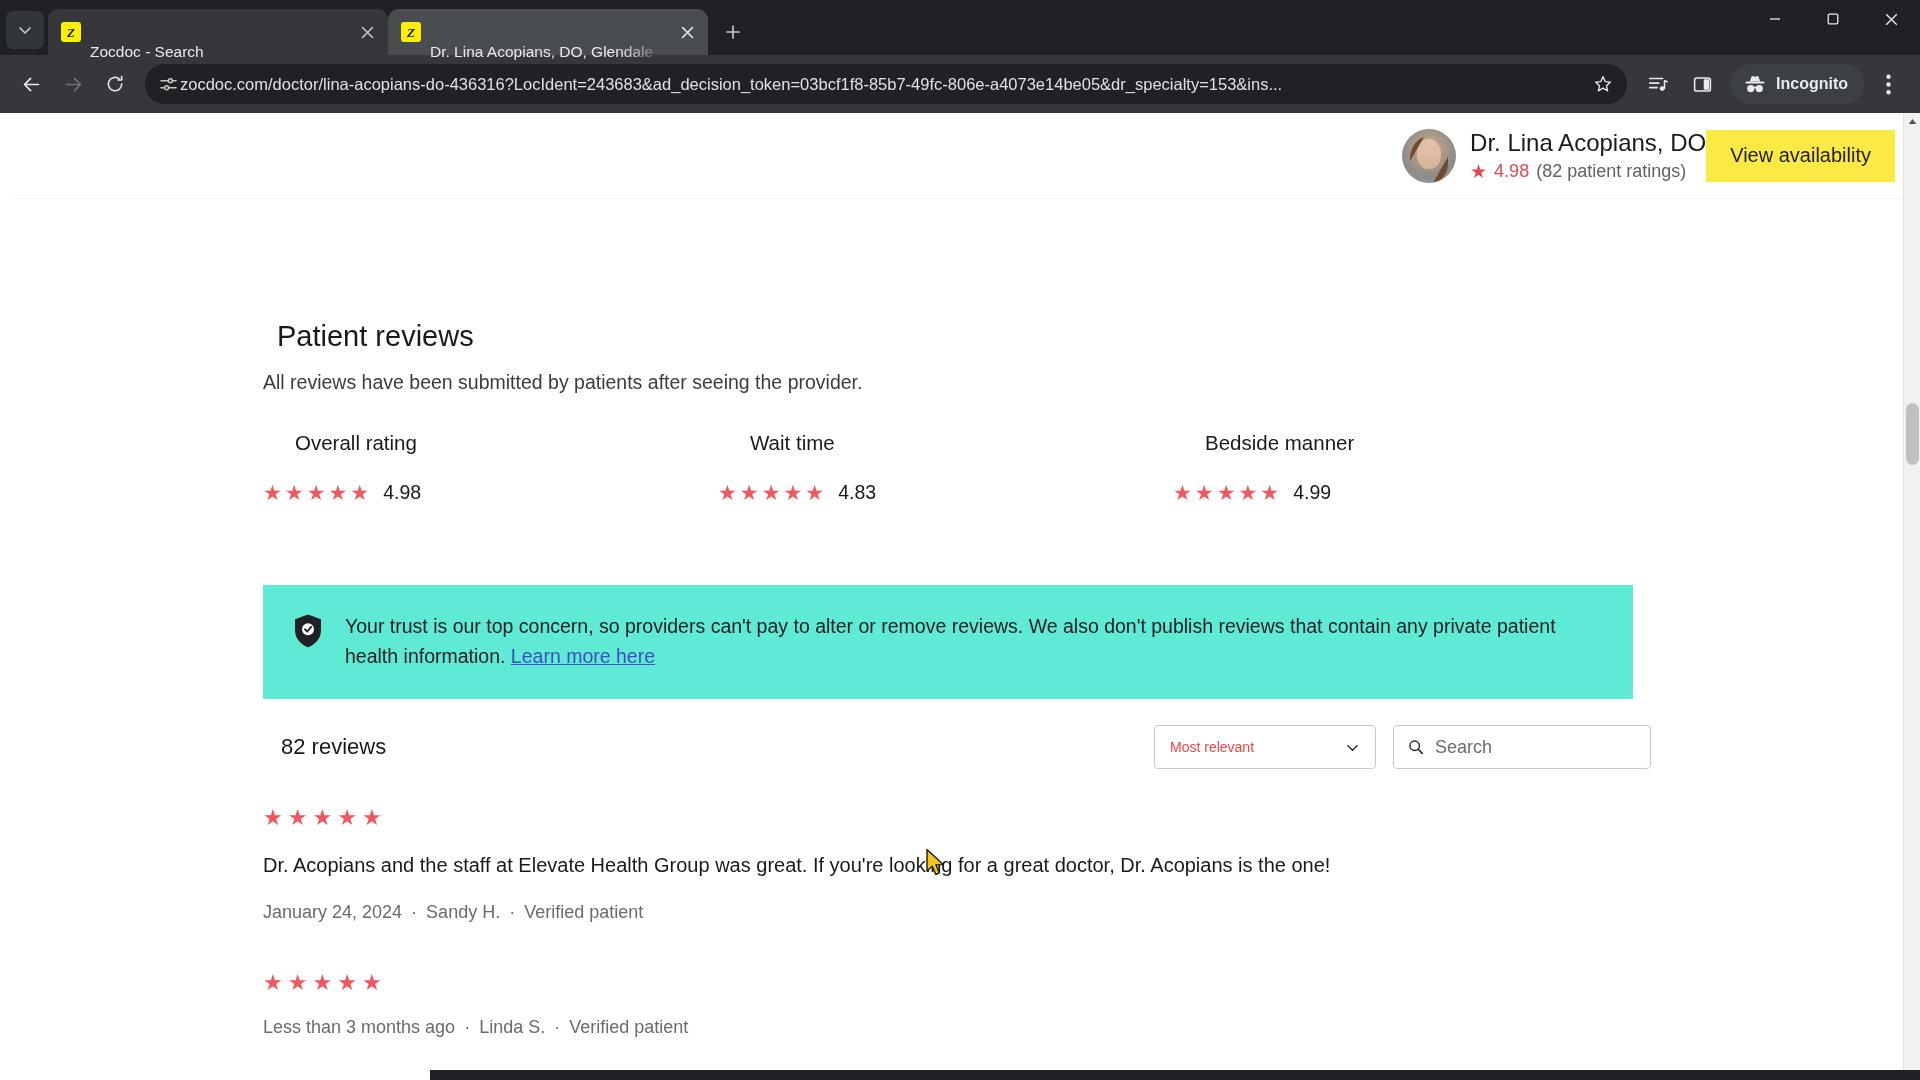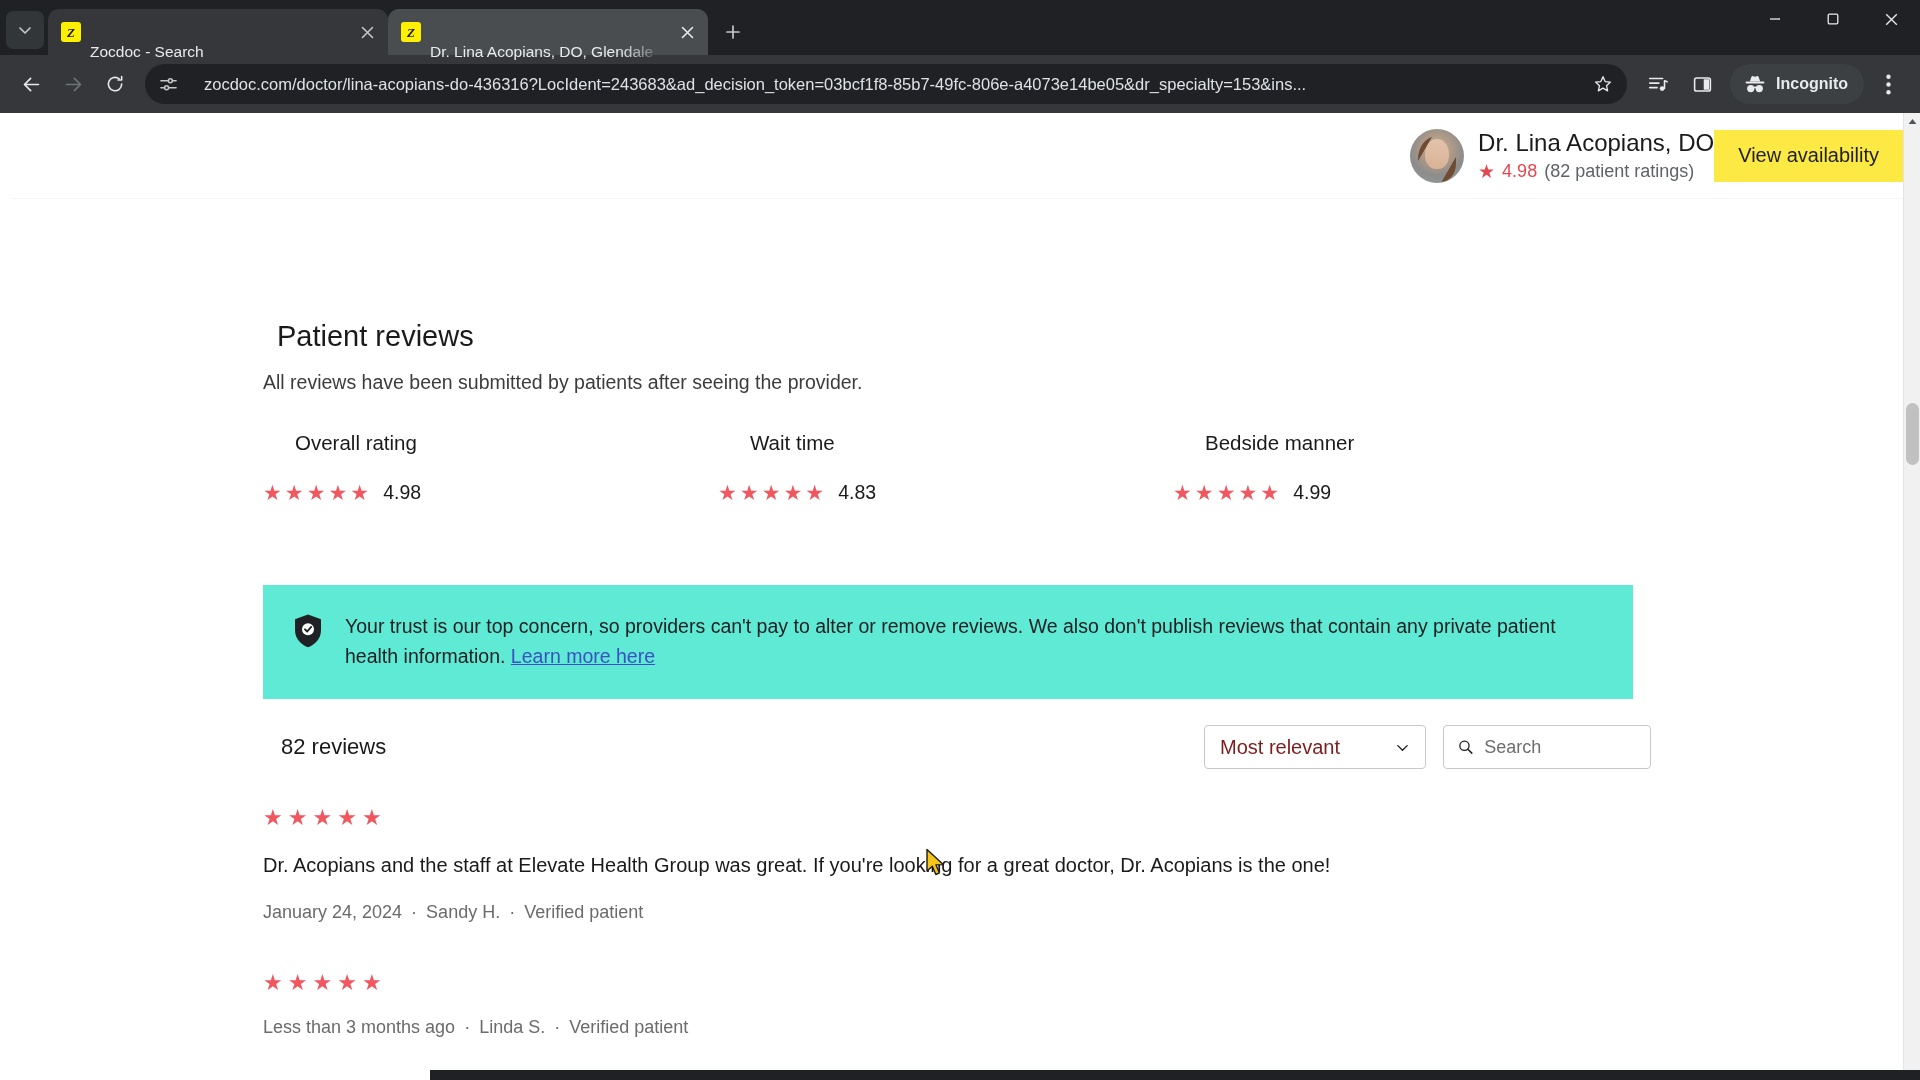--- a/index.html
+++ b/index.html
@@ -74,21 +74,21 @@
     display: flex; align-items: center; padding: 0 12px; gap: 4px;
   }
   .nav-btn {
     width: 38px; height: 38px; border-radius: 50%;
     display: flex; align-items: center; justify-content: center;
     cursor: pointer; flex: 0 0 auto;
   }
   .omnibox {
     flex: 1 1 auto; height: 40px; background: #202124;
     border-radius: 20px; display: flex; align-items: center;
-    padding: 0 14px; gap: 26px; margin: 0 7px; min-width: 0;
+    padding: 0 14px; gap: 2px; margin: 0 7px; min-width: 0;
   }
   .omni-url {
     flex: 1 1 auto; color: #dee1e6; font-size: 16.5px;
     white-space: nowrap; overflow: hidden; text-overflow: clip;
   }
   .omni-icon { flex: 0 0 auto; display:flex; align-items:center; cursor:pointer; }
   .tb-icon {
     width: 40px; height: 40px; border-radius: 50%;
     display: flex; align-items: center; justify-content: center;
     cursor: pointer; flex: 0 0 auto;
@@ -104,21 +104,21 @@
   .viewport {
     flex: 1 1 auto; background: #fff; position: relative; overflow: hidden;
   }
   .page-scroll-area { position:absolute; inset:0 17px 0 0; overflow:hidden; }
 
   
   .sticky-header {
     position: absolute; top: 0; left: 12px; right: 0; height: 85px;
     background: #fff; z-index: 20;
     display: flex; align-items: center; justify-content: flex-end;
-    padding-right: 0; box-shadow: 0 1px 0 rgba(0,0,0,.04);
+    padding-right: 8px; box-shadow: 0 1px 0 rgba(0,0,0,.04);
   }
   .doc-summary { display: flex; align-items: center; gap: 14px; }
   .avatar {
     width: 54px; height: 54px; border-radius: 50%;
     background: radial-gradient(circle at 50% 38%, #cdbdae 0%, #b09b87 32%, #8c8c8c 62%, #9aa0a0 100%);
     position: relative; overflow: hidden; flex: 0 0 auto;
   }
   .avatar::before {
     content:""; position:absolute; left:50%; top:20%;
     width: 24px; height: 30px; transform: translateX(-50%);
@@ -172,23 +172,23 @@
     position: absolute; top: 612px; left: 263px; width: 1370px;
     display: flex; align-items: center; margin-left: 18px;
   }
   .reviews-count { font-size: 22px; color: #1a1a1a; }
   .reviews-controls { margin-left: auto; display: flex; gap: 17px; }
   .sort-select {
     width: 222px; height: 44px; border: 1px solid #c9c9c9; border-radius: 4px;
     background: #fff; display: flex; align-items: center;
     padding: 0 15px; cursor: pointer; justify-content: space-between;
   }
-  .sort-select span { font-size: 20px; color: #7f1d1d; }
+  .sort-select span { font-size: 14px; color: #ef4444; }
   .search-box {
-    width: 208px; height: 44px; border: 1px solid #c9c9c9; border-radius: 4px;
+    width: 258px; height: 44px; border: 1px solid #c9c9c9; border-radius: 4px;
     background: #fff; display: flex; align-items: center; gap: 11px;
     padding: 0 14px;
   }
   .search-box input {
     border: none; outline: none; font-size: 18px; color: #1f1f1f;
     font-family: "Liberation Sans", sans-serif; background: transparent; width: 100%;
   }
   .search-box input::placeholder { color: #6e6e6e; }
 
   .review-list { position: absolute; top: 694px; left: 263px; width: 1400px; }

